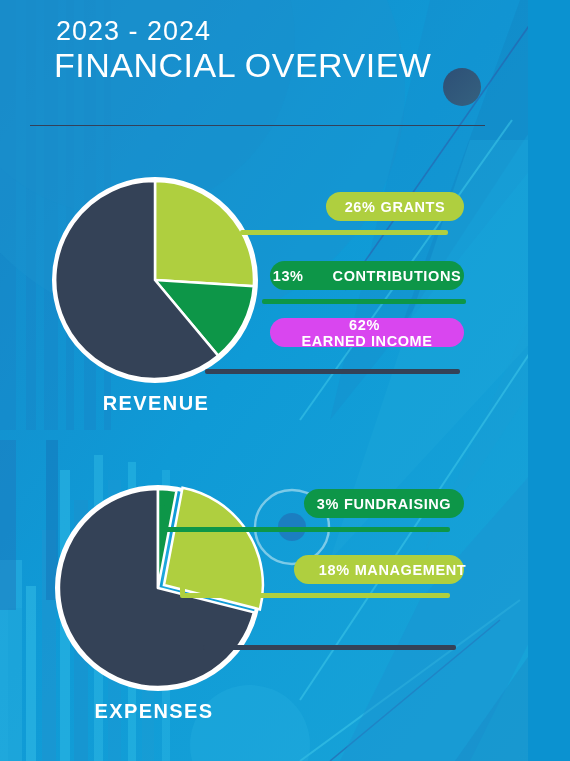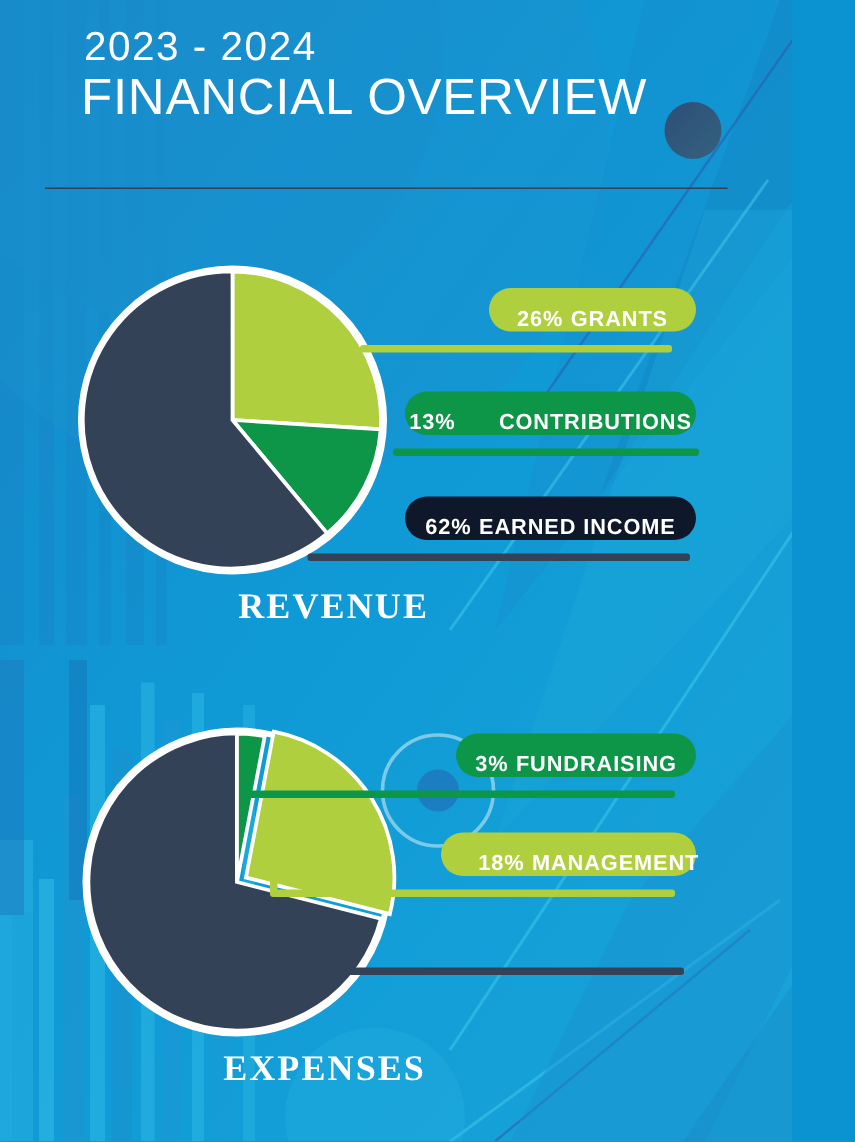--- a/index.html
+++ b/index.html
@@ -39,31 +39,31 @@
   
   .chart-block{position:absolute;}
   #revenue-block{left:0;top:160px;width:570px;height:270px;}
   #expenses-block{left:0;top:465px;width:570px;height:280px;}
 
   .pie-wrap{position:absolute;}
   .pie-wrap svg{display:block;}
 
   .chart-caption{
     position:absolute;
-    color:#ffffff;font-weight:700;font-size:24px;letter-spacing:1.4px;
-    text-align:right;width:260px;font-family:Liberation Serif, serif;
+    color:#ffffff;font-weight:700;font-size:20px;letter-spacing:1.4px;
+    text-align:center;width:260px;
   }
 
   
   .leader{position:absolute;height:5px;border-radius:2px;}
 
   
   .pill{
     position:absolute;
-    display:flex;align-items:flex-end;justify-content:center;
+    display:flex;align-items:center;justify-content:center;
     border-radius:16px;height:29px;
     color:#ffffff;font-weight:700;font-size:14.5px;letter-spacing:0.6px;
     white-space:nowrap;padding:0 14px;box-sizing:border-box;
   }
   .pill .pct{margin-right:5px;}
 </style>
 </head>
 <body>
 
 <div class="poster">
@@ -177,21 +177,21 @@
     <div class="pill" style="left:326px;top:32px;width:138px;background:#afcf3f;">
       <span class="pct">26%</span>
       <span>GRANTS</span>
     </div>
 
     <div class="pill" style="left:270px;top:101px;width:194px;background:#0d9648;gap:24px;">
       <span class="pct">13%</span>
       <span>CONTRIBUTIONS</span>
     </div>
 
-    <div class="pill" style="left:270px;top:171px;width:194px;background:#0f172a;">
+    <div class="pill" style="left:270px;top:158px;width:194px;background:#d946ef;flex-direction:column;">
       <span class="pct">62%</span>
       <span>EARNED INCOME</span>
     </div>
   </div>
 
   <div class="chart-block" id="expenses-block">
 
     <div class="pie-wrap" style="left:48px;top:13px;">
       <svg width="220" height="220" viewBox="0 0 220 220" xmlns="http://www.w3.org/2000/svg">
         <circle cx="110" cy="110" r="101" fill="none" stroke="#ffffff" stroke-width="4"></circle>

